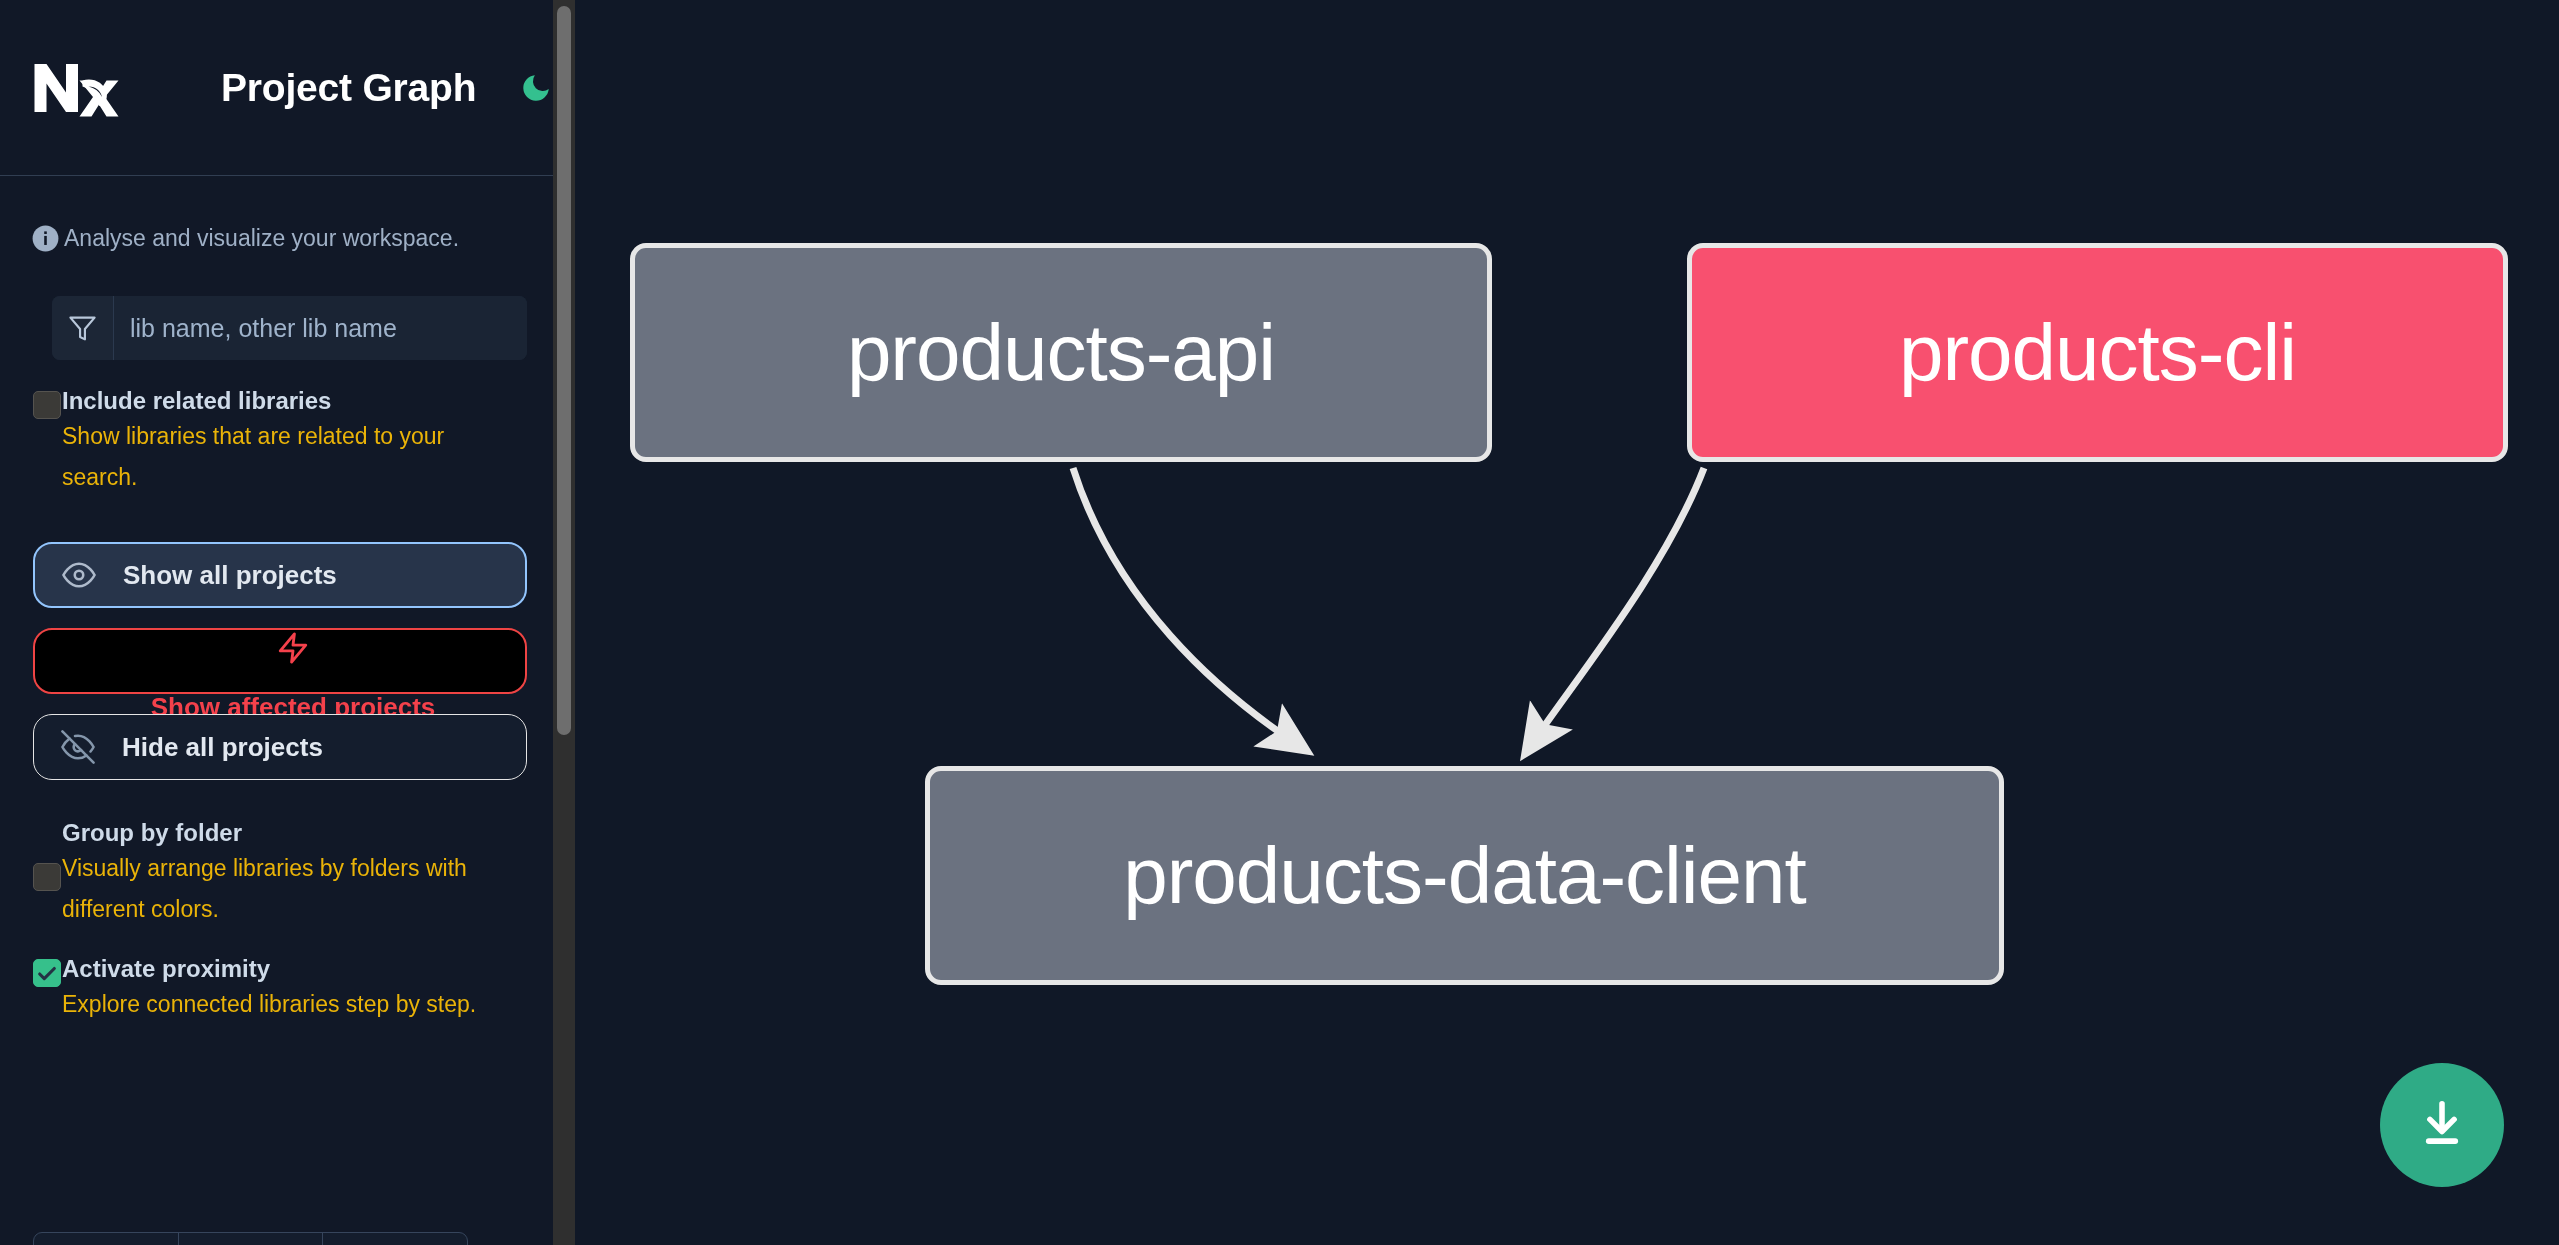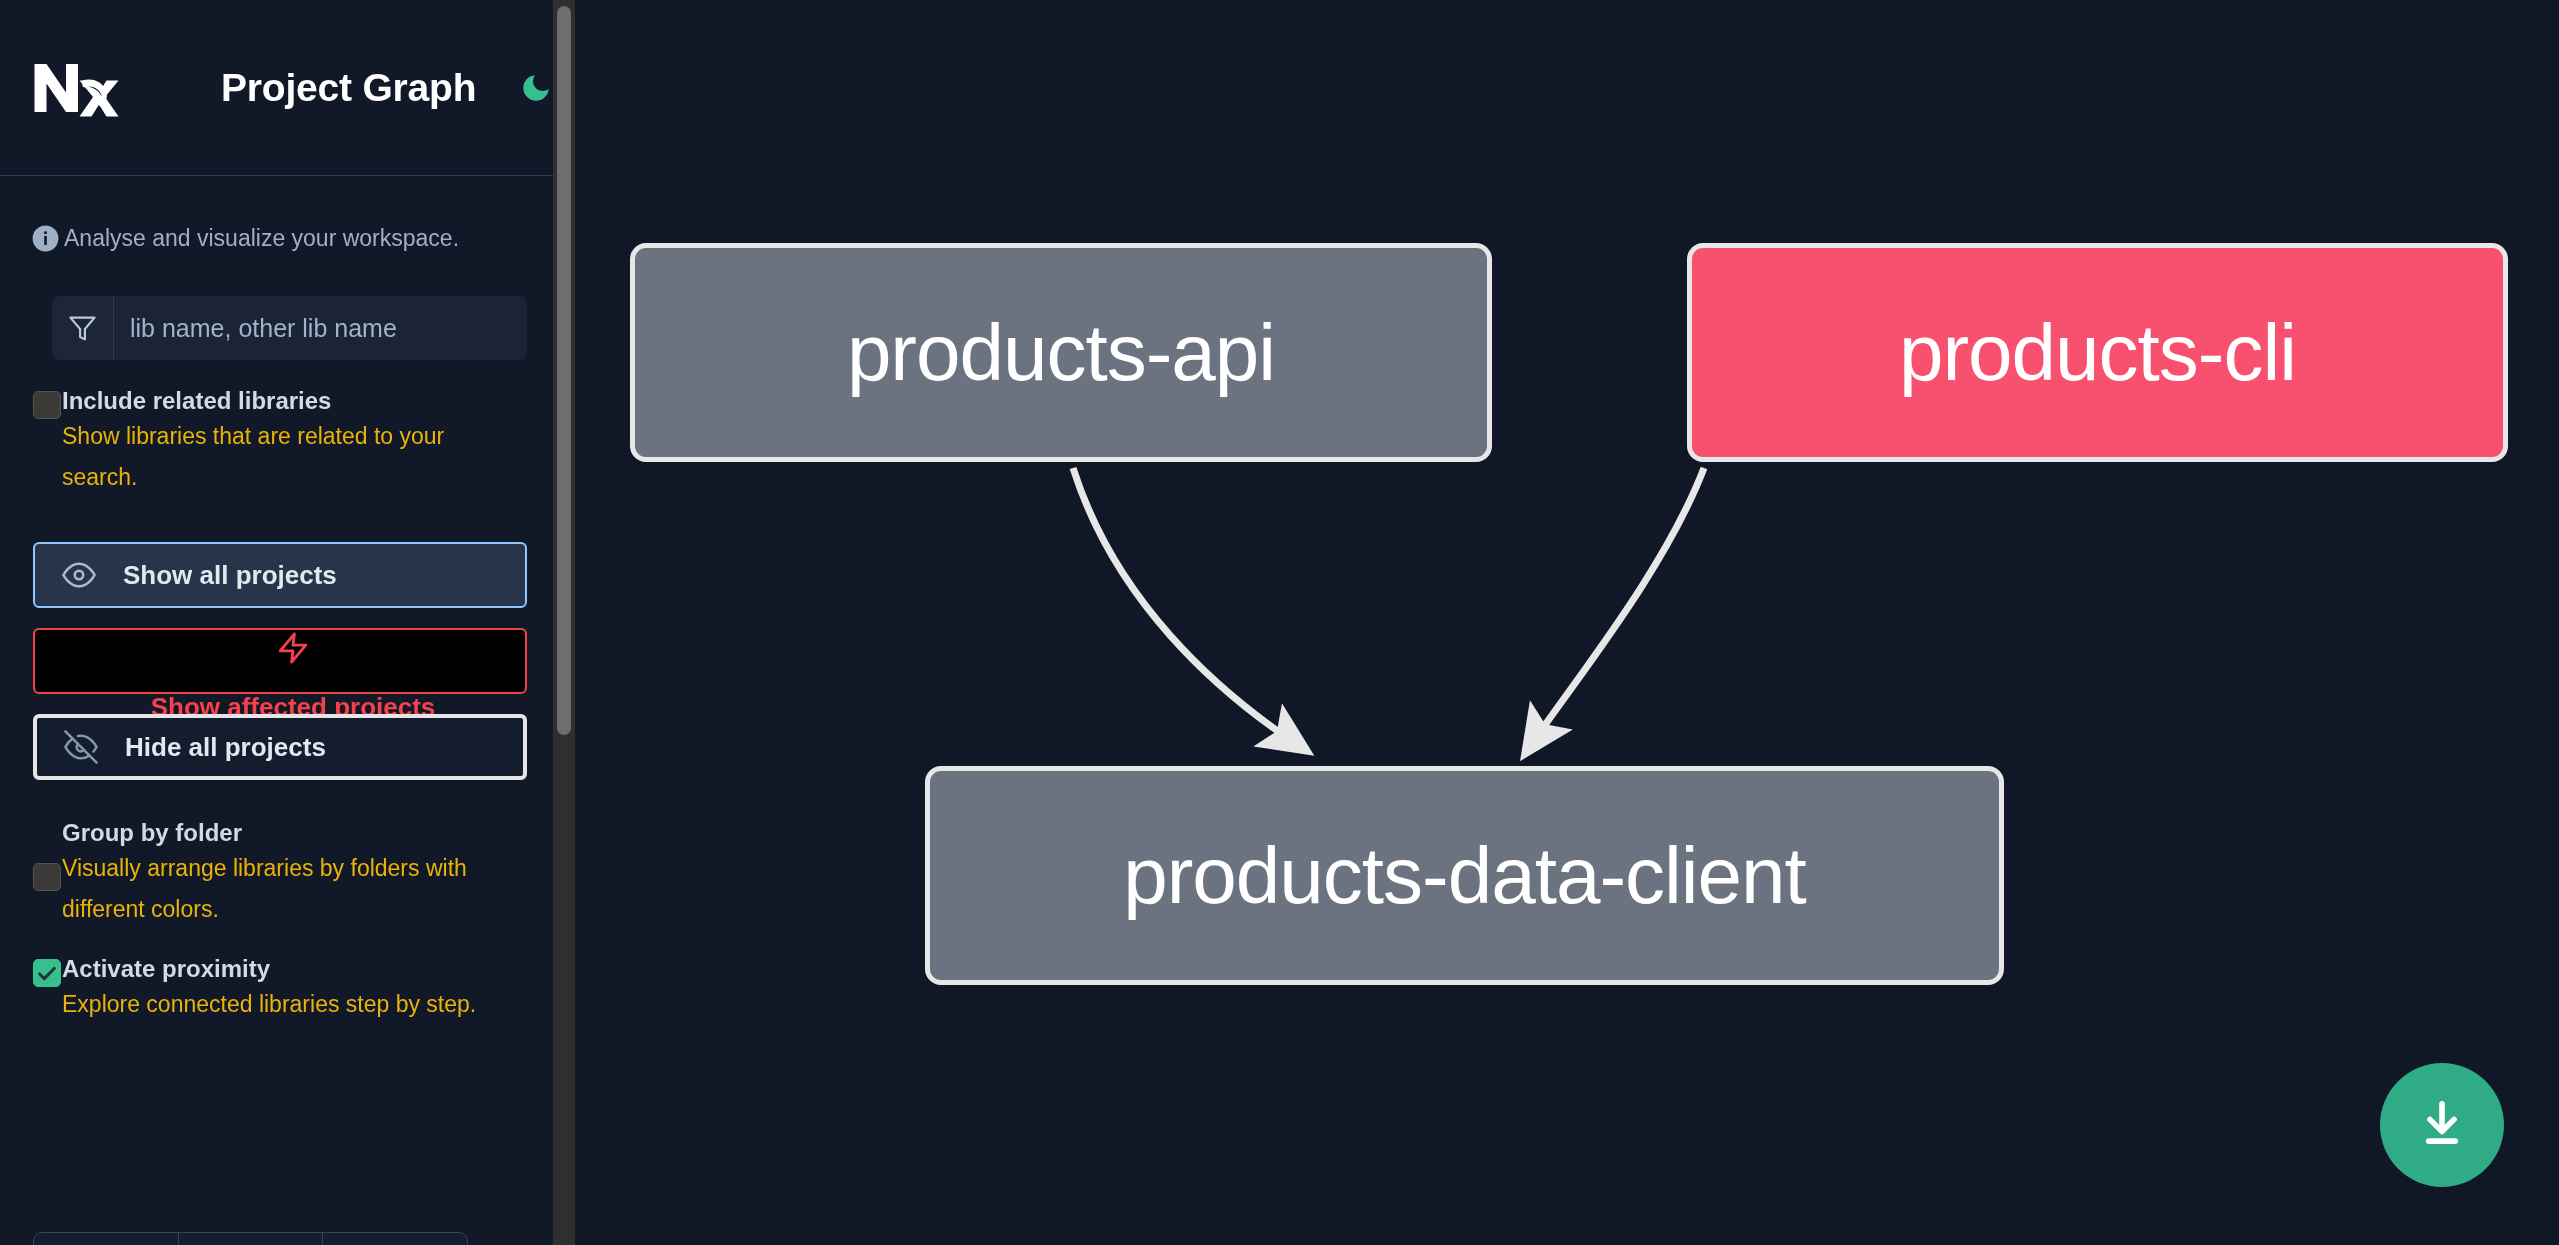--- a/index.html
+++ b/index.html
@@ -153,21 +153,21 @@
     font-size: 23px;
     color: #eab308;
     line-height: 41px;
     max-width: 445px;
   }
 
   
   .btns { margin-top: 44px; padding: 0 33px; display: flex; flex-direction: column; gap: 20px; }
   .btn {
     height: 66px;
-    border-radius: 6px;
+    border-radius: 19px;
     display: flex;
     align-items: center;
     padding-left: 26px;
     gap: 26px;
     cursor: pointer;
     font-size: 26px;
     font-weight: 700;
   }
   .btn-show-all {
     background: #27344a;
@@ -175,21 +175,21 @@
     color: #e2e8f0;
   }
   .btn-affected {
     background: #000000;
     border: 2px solid #ef4444;
     color: #f4414b;
     flex-direction: column;
   }
   .btn-hide-all {
     background: #141d2d;
-    border: 4px solid #e5e5e5;
+    border: 1px solid #e5e5e5;
     color: #e2e8f0;
   }
   .btn .bicon { width: 36px; height: 36px; flex: 0 0 36px; display:flex; align-items:center; justify-content:center;}
 
   
   .bottom-group {
     position: absolute;
     left: 33px;
     top: 1232px;
     width: 435px;

